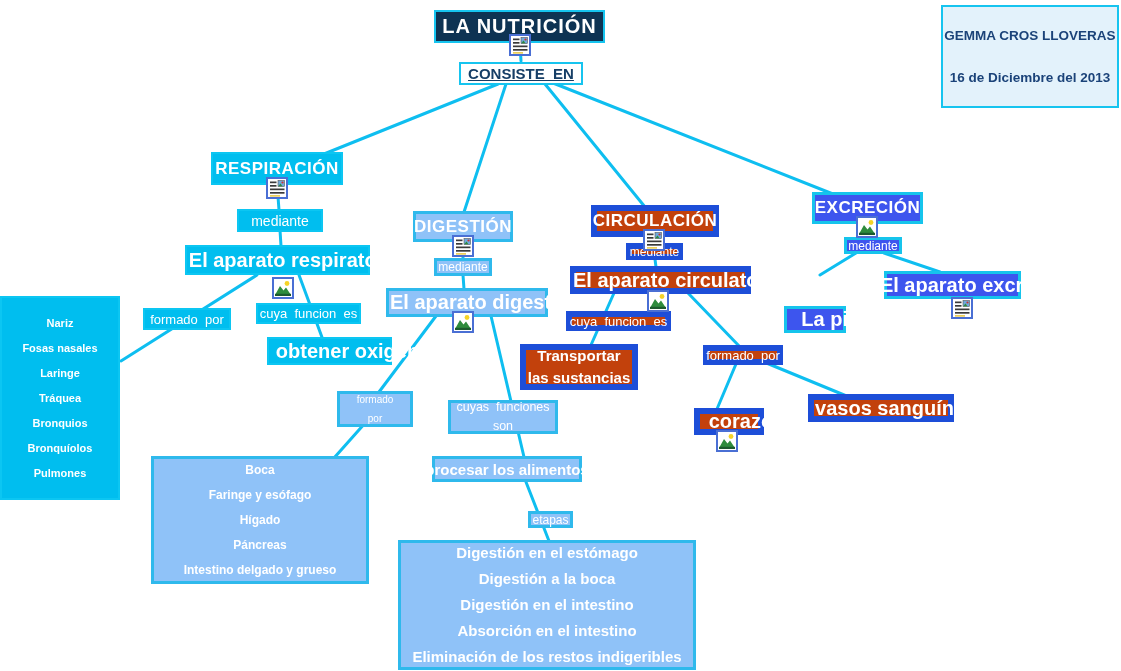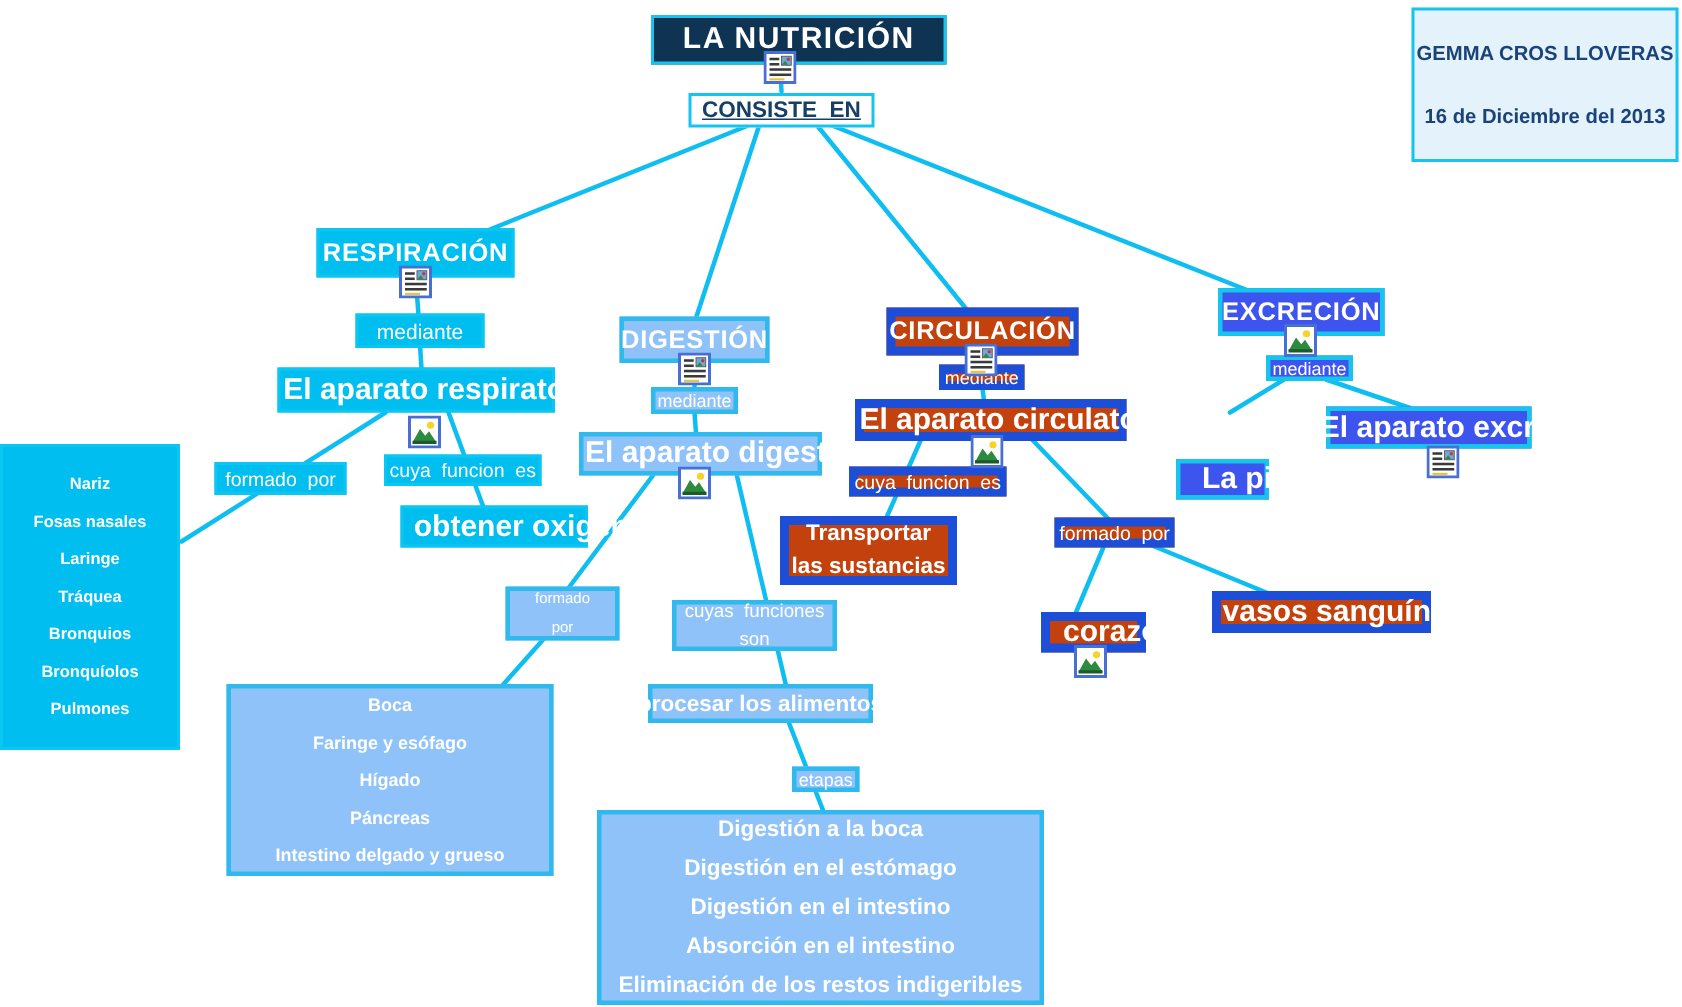--- a/index.html
+++ b/index.html
@@ -20,21 +20,21 @@
   .navy {background:#0E3353;border:2px solid #16C4EF;}
   .white{background:#ffffff;border:2px solid #16C4EF;color:#163E66;}
   .panel{background:#E3F2FB;border:2px solid #16C4EF;color:#1B4379;}
   .small{font-weight:normal;font-size:13px;}
   .md{font-size:20px;padding-left:36px;}
   .lg{font-size:17px;letter-spacing:0.5px;}
   .list{flex-direction:column;}
   .list div{line-height:25px;}
   .two{flex-direction:column;line-height:19px;}
   .icon{position:absolute;z-index:3;width:22px;height:22px;}
-  #title{left:434px;top:10px;width:197px;height:33px;font-size:20px;letter-spacing:1px;}
+  #title{left:434px;top:10px;width:171px;height:33px;font-size:20px;letter-spacing:1px;}
   #consiste{left:459px;top:62px;width:124px;height:23px;font-size:15px;text-decoration:underline;}
   #gemma{left:941px;top:5px;width:178px;height:103px;flex-direction:column;font-size:13.5px;}
   #gemma div{line-height:42px;}
   #respiracion{left:211px;top:152px;width:132px;height:33px;}
   #resp-mediante{left:237px;top:209px;width:86px;height:23px;font-size:14px;}
   #aparato-resp{left:185px;top:245px;width:185px;height:30px;}
   #resp-formado{left:143px;top:308px;width:88px;height:22px;}
   #resp-list{left:0px;top:296px;width:120px;height:204px;font-size:11px;}
   #resp-cuya{left:256px;top:303px;width:105px;height:21px;}
   #obtener{left:267px;top:337px;width:125px;height:28px;}
@@ -164,22 +164,22 @@
 <div id="boca-list" class="box lblue list">
   <div>Boca</div>
   <div>Faringe y esófago</div>
   <div>Hígado</div>
   <div>Páncreas</div>
   <div>Intestino delgado y grueso</div>
 </div>
 <div id="procesar" class="box lblue">procesar los alimentos</div>
 <div id="etapas-label" class="box lblue small">etapas</div>
 <div id="etapas-list" class="box lblue list">
+  <div>Digestión en el estómago</div>
   <div>Digestión a la boca</div>
-  <div>Digestión en el estómago</div>
   <div>Digestión en el intestino</div>
   <div>Absorción en el intestino</div>
   <div>Eliminación de los restos indigeribles</div>
 </div>
 
 <div id="circulacion" class="box teal lg">CIRCULACIÓN</div>
 <svg class="icon" style="left:643px;top:229px">
     <use href="#note"></use>
   </svg>
 <div id="circ-mediante" class="box teal small">mediante</div>

